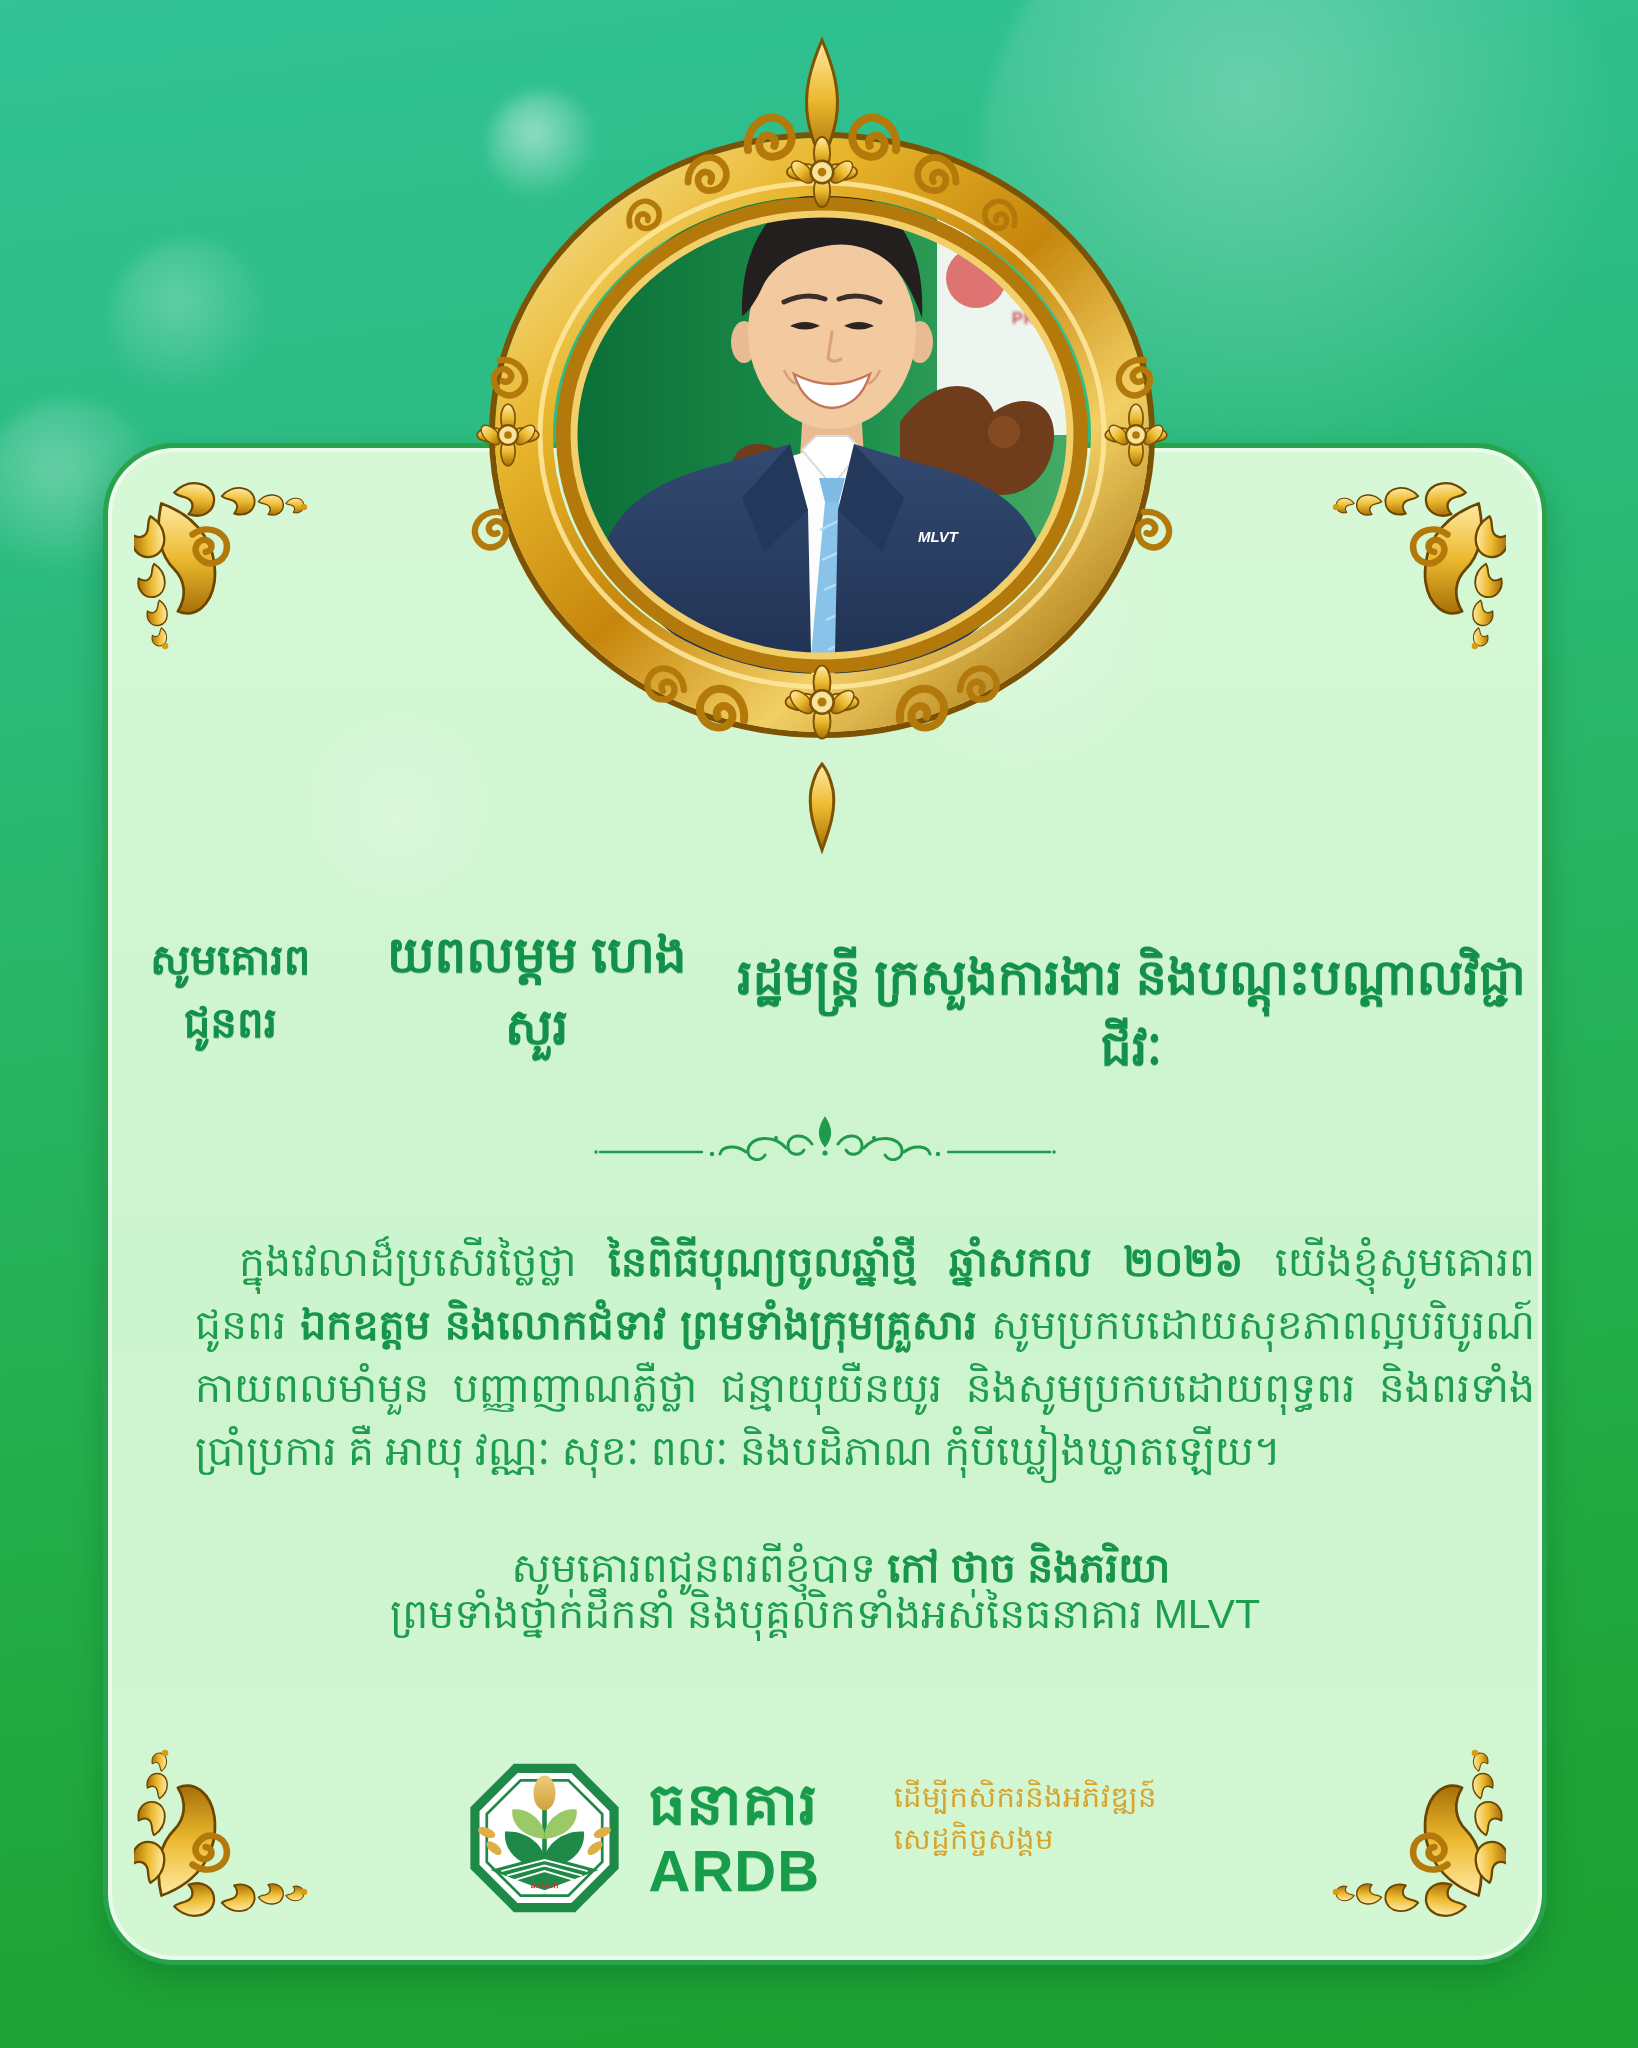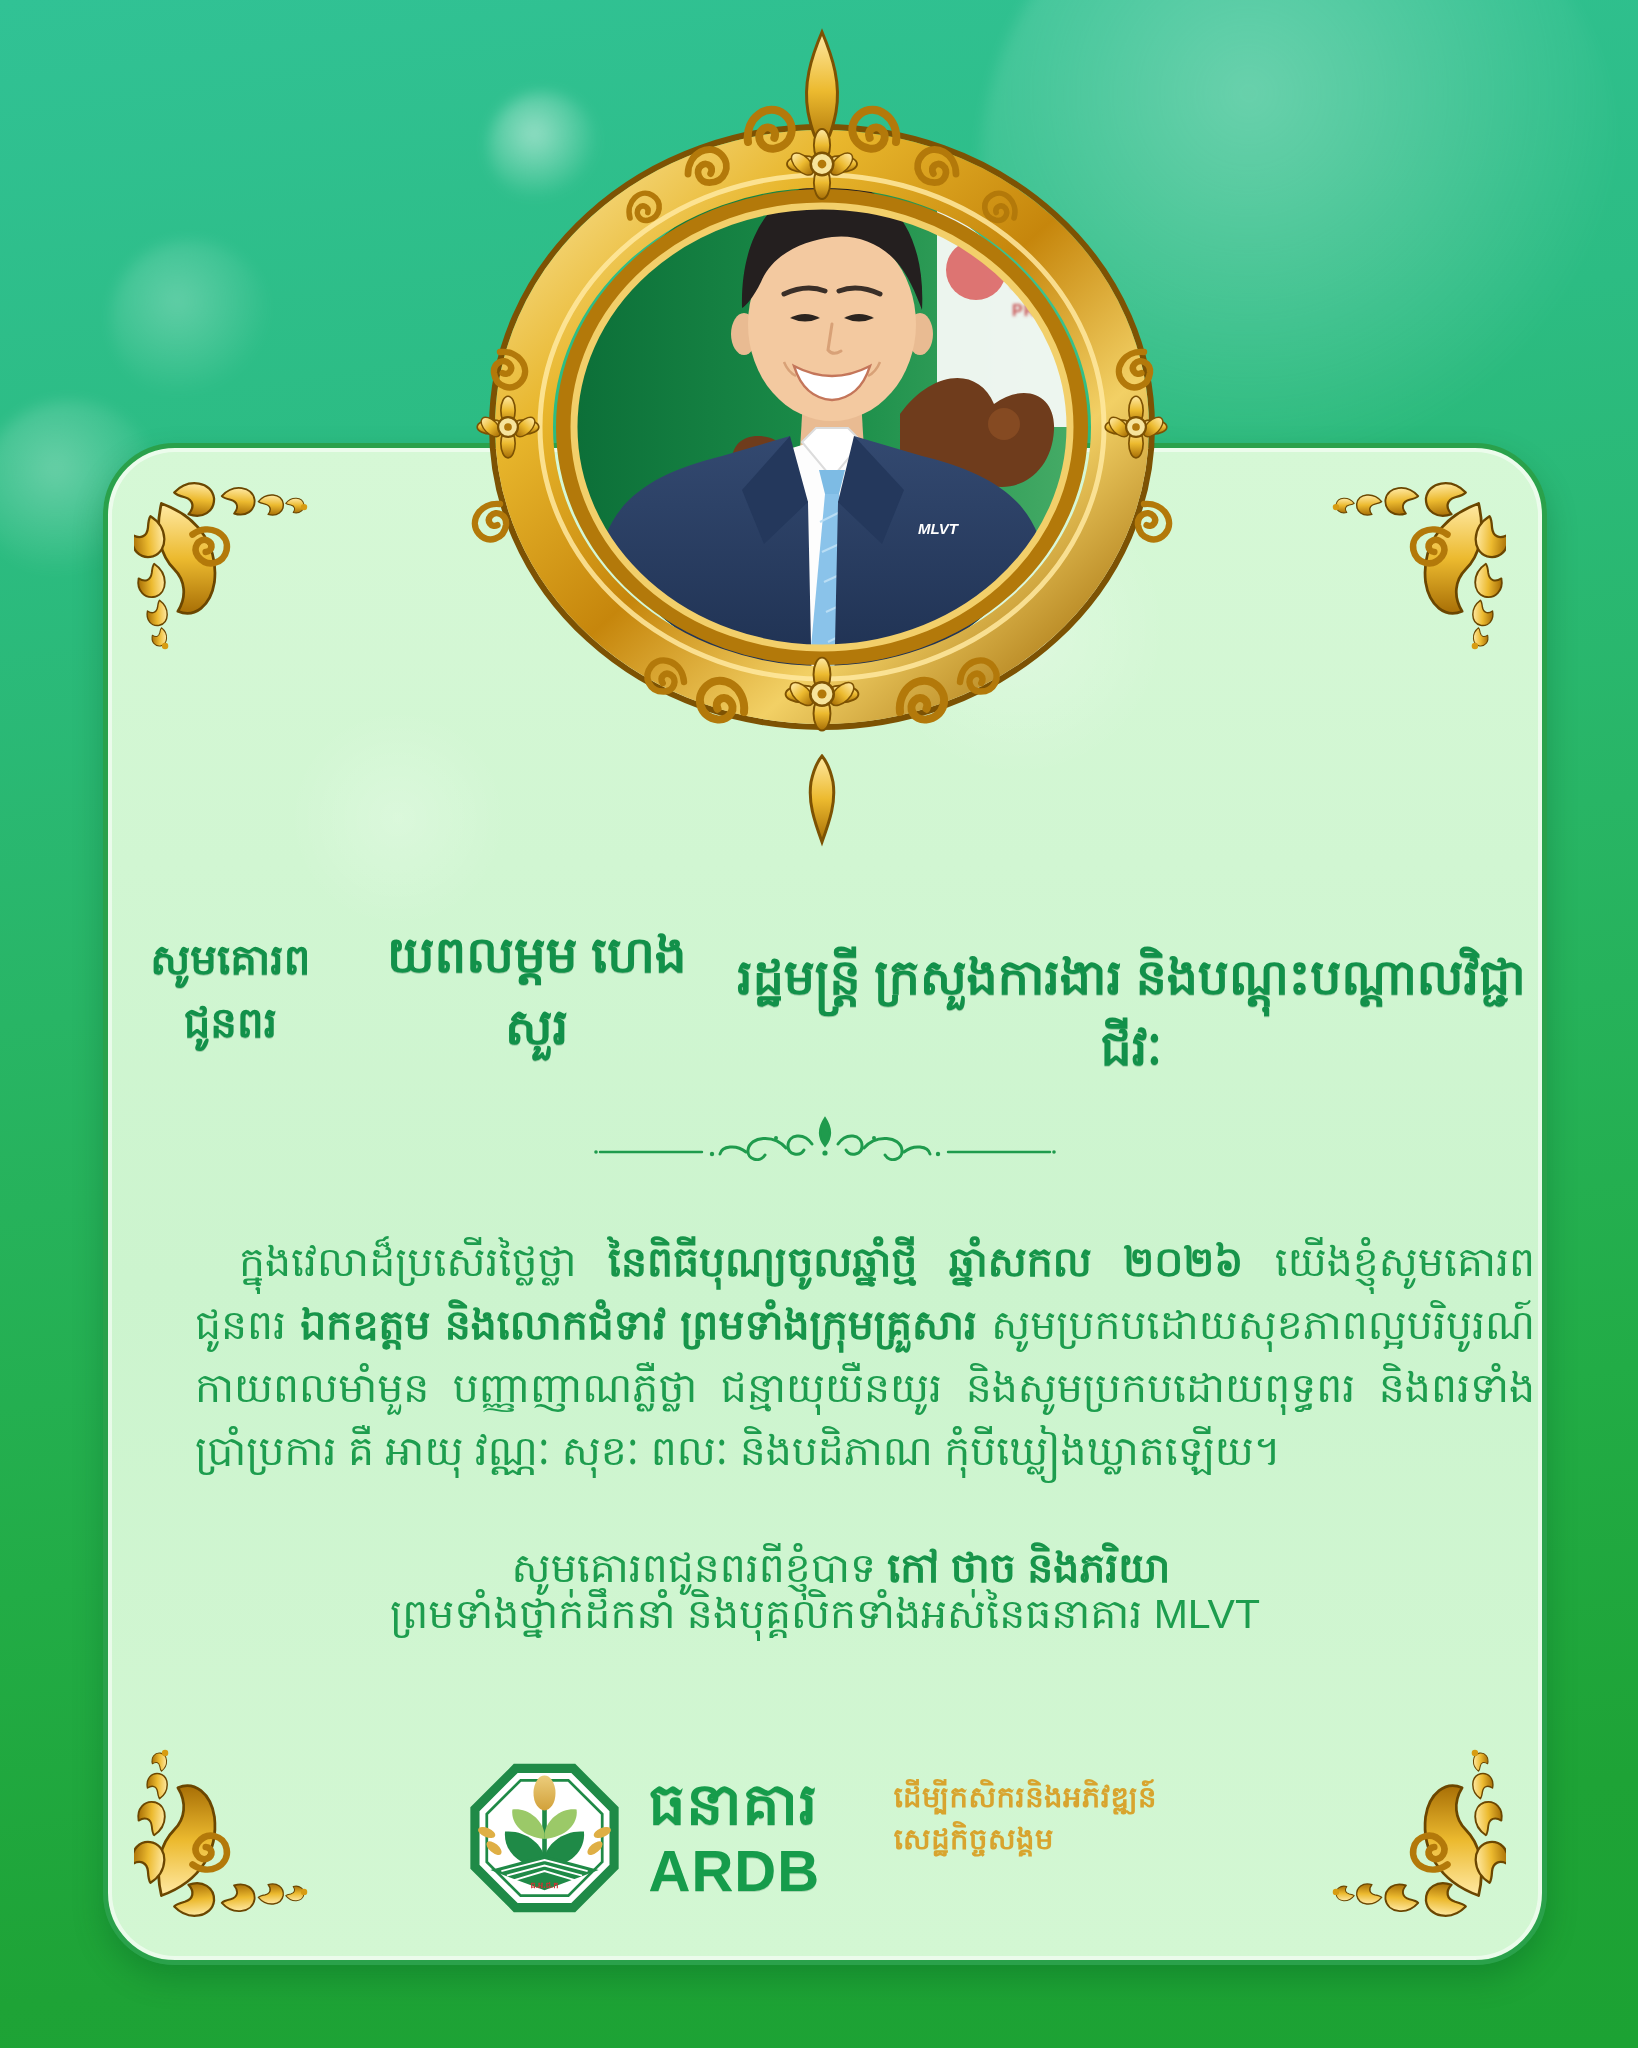--- a/index.html
+++ b/index.html
@@ -31,23 +31,23 @@
   .message .b, .sigline .b{font-weight:900;color:#17954a;}
   .sigline{position:absolute;width:100%;text-align:center;color:#1d9d4e;font-size:41px;line-height:1.3;}
   .sig1{top:1094px;padding-left:16px;}
   .sig2{top:1140px;}
   .logoRow{position:absolute;left:50%;top:1312px;transform:translateX(-50%);
     display:flex;align-items:center;gap:26px;}
   .logoBadge{width:156px;height:156px;flex:0 0 auto;}
   .logoTextCol{display:flex;flex-direction:row;align-items:flex-start;}
   .bankName{font-size:58px;font-weight:900;color:#169c4b;line-height:1.15;letter-spacing:1px;
     text-shadow:0 1px 0 rgba(6,80,35,.2);}
-  .tagline{font-size:29px;font-weight:700;color:#d8a42e;margin-top:8px;letter-spacing:.5px;}
+  .tagline{font-size:29px;font-weight:400;color:#d8a42e;margin-top:8px;letter-spacing:.5px;}
   
-  .frameWrap{position:absolute;left:392px;top:22px;width:860px;height:830px;z-index:5;}
+  .frameWrap{position:absolute;left:392px;top:30px;width:860px;height:830px;z-index:5;}
   .hiddenDefs{position:absolute;width:0;height:0;overflow:hidden;}
 </style>
 </head>
 <body>
 
 <svg class="hiddenDefs" aria-hidden="true">
   <defs>
     <linearGradient id="gA" x1="0" y1="0" x2="0" y2="1">
       <stop offset="0" stop-color="#ffe9a3"></stop>
         <stop offset=".5" stop-color="#ecba2f"></stop>

